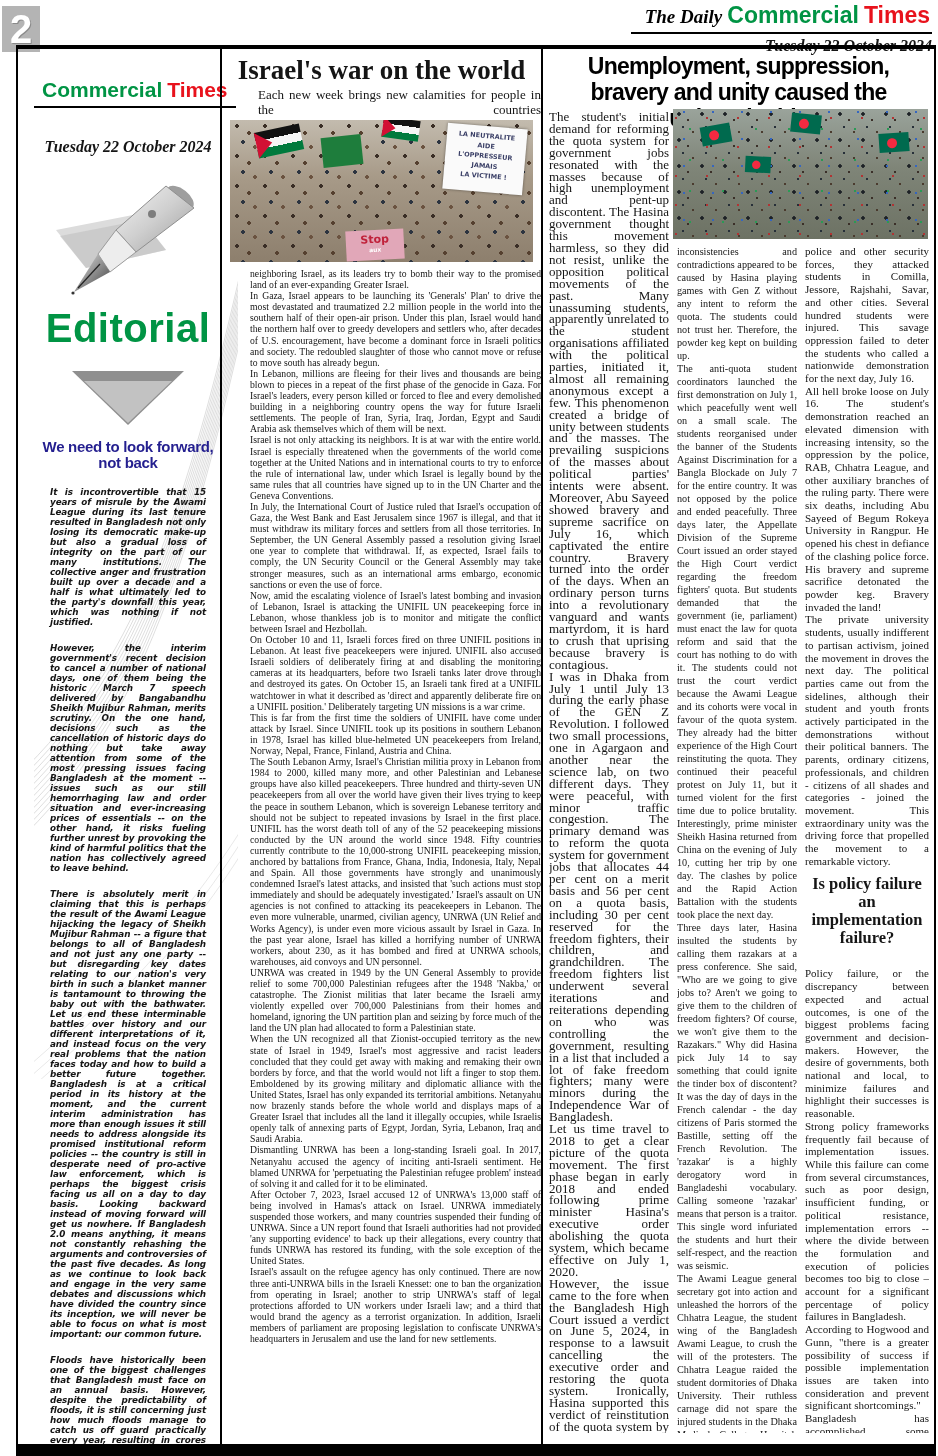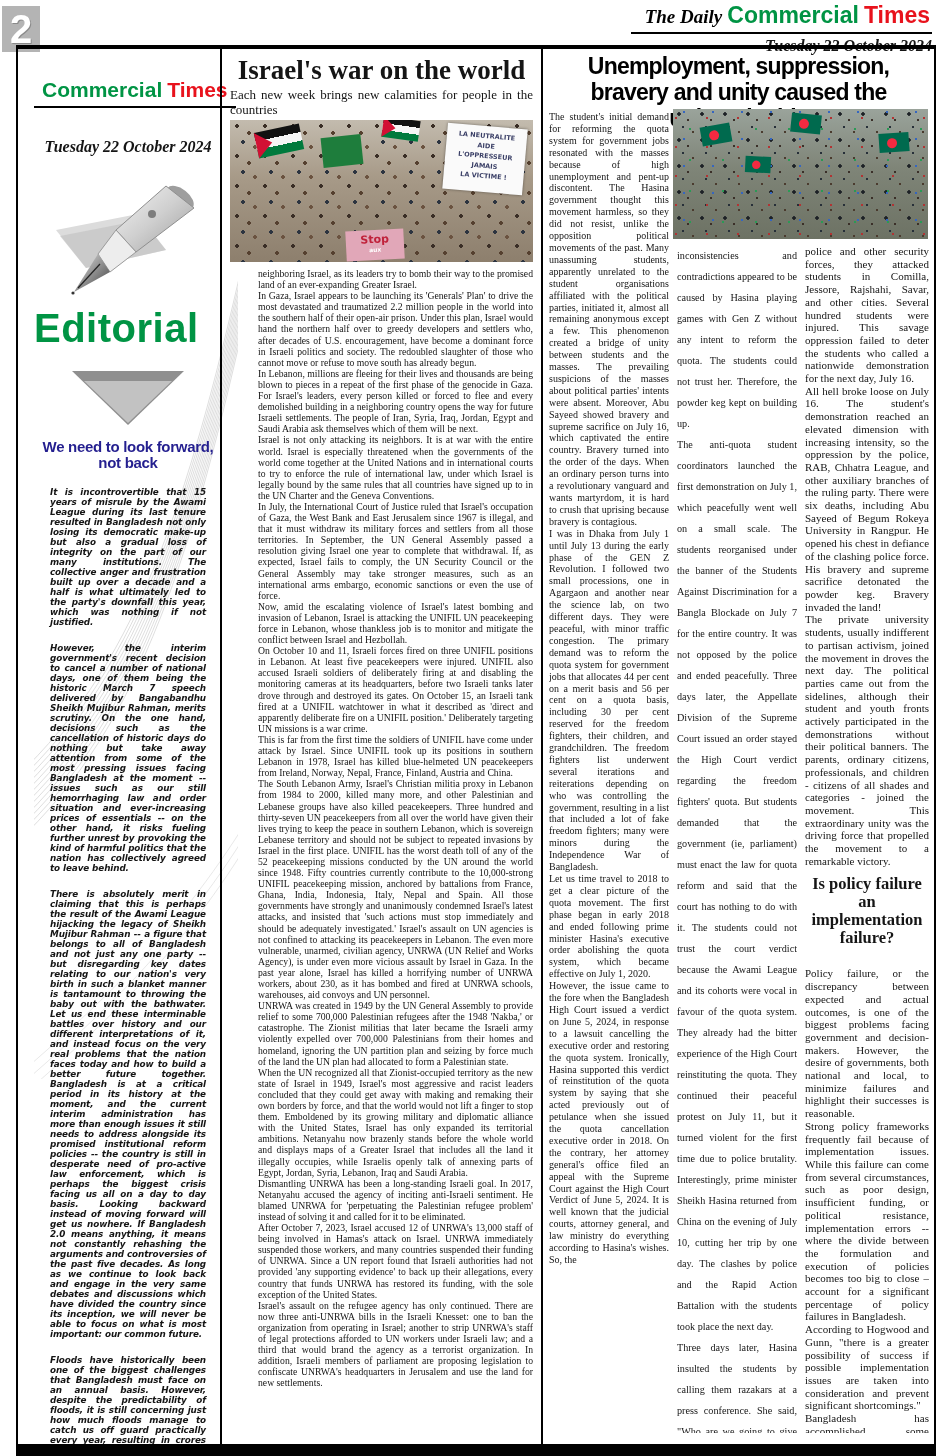--- a/index.html
+++ b/index.html
@@ -29,33 +29,33 @@
   
   .col-left{position:absolute;left:18px;top:49px;width:202px;height:1395px;overflow:hidden;padding:9px;}
   .col-left .inner{position:relative;z-index:1;padding:0 7px;}
   .swoosh{position:absolute;right:-10px;top:130px;z-index:0;pointer-events:none;}
   .ct-logo{margin-top:20px;text-align:center;}
   .ct-logo .logo-inner{display:inline-block;border-bottom:2px solid #000;padding:0 8px 4px;}
   .ct-logo .green{font:bold 21px "Liberation Sans",sans-serif;color:#009444;margin-right:5px;}
   .ct-logo .red{font:bold 21px "Liberation Sans",sans-serif;color:#e8121c;}
   .left-date{margin-top:30px;text-align:center;font:bold italic 16px "Liberation Serif",serif;}
   .pen-wrap{width:180px;height:128px;margin:16px auto 0;}
-  .editorial-label{text-align:left;font:bold 40px "Liberation Sans",sans-serif;color:#009444;
+  .editorial-label{text-align:center;font:bold 40px "Liberation Sans",sans-serif;color:#009444;
     letter-spacing:.5px;margin-top:6px;}
   .arrow-wrap{width:120px;height:58px;margin:20px auto 0;}
   .art1-headline{margin:10px 0 3px;text-align:center;font:bold 15px/16px "Liberation Sans",sans-serif;
     color:#241f8f;letter-spacing:-0.3px;}
   .left-body{font:600 italic 8.8px/10px "DejaVu Sans",sans-serif;text-align:justify;letter-spacing:-0.1px;}
   .left-body p{margin:16px;}
   .art2-headline{margin:5px 0 2px;text-align:center;font:bold 21px "DejaVu Sans",sans-serif;letter-spacing:-0.5px;}
 
   
-  .col-mid{position:absolute;left:222px;top:49px;width:319px;height:1395px;overflow:hidden;padding:0 8px;box-sizing:border-box;}
+  .col-mid{position:absolute;left:222px;top:49px;width:319px;height:1395px;overflow:hidden;padding:0 0;box-sizing:border-box;}
   .mid-headline{margin:6px 0 2px;text-align:center;font:bold 27px/30px "Liberation Serif",serif;}
-  .mid-lead{font:13px/15px "Liberation Serif",serif;text-align:justify;text-align-last:justify;margin-bottom:3px;}
+  .mid-lead{font:13px/15px "Liberation Serif",serif;text-align:justify;text-align-last:justify;margin-bottom:3px;margin-left:36px;}
   .photo-protest{position:relative;width:303px;height:142px;margin:0 auto 6px;overflow:hidden;
     background:
       radial-gradient(circle 3.2px at 7px 6px, #3a2e26 60%, transparent 65%),
       radial-gradient(circle 3px at 19px 13px, #55402f 60%, transparent 65%),
       radial-gradient(circle 3px at 13px 22px, #2c3440 60%, transparent 65%),
       radial-gradient(circle 2.8px at 25px 27px, #6b5340 60%, transparent 65%),
       linear-gradient(180deg,#c3bbae 0%,#a79a88 40%,#8d7f6d 100%);
     background-size:28px 30px,28px 30px,28px 30px,28px 30px,100% 100%;}
   .flag-pal{position:absolute;width:46px;height:26px;
     background:linear-gradient(180deg,#111 0 33%,#f5f5f5 33% 66%,#007a3d 66% 100%);}
@@ -91,22 +91,22 @@
       linear-gradient(180deg,#9aa39b 0%,#7f8578 45%,#6d7264 100%);
     background-size:31px 29px,33px 31px,29px 27px,23px 26px,23px 26px,23px 26px,23px 26px,100% 100%;}
   .flag-bd{position:absolute;width:30px;height:19px;background:#006a4e;}
   .flag-bd::after{content:"";position:absolute;left:8px;top:4.5px;width:10px;height:10px;border-radius:50%;background:#f42a41;}
   .fb1{left:28px;top:16px;transform:rotate(-10deg);}
   .fb2{left:118px;top:5px;transform:rotate(6deg);}
   .fb3{left:206px;top:24px;transform:rotate(-4deg);}
   .fb4{left:70px;top:46px;transform:rotate(3deg) scale(.85);}
   .rcol{position:absolute;text-align:justify;font-family:"Liberation Serif",serif;overflow:hidden;}
   .rcol p{margin:0;}
-  .rcol1{left:6px;top:62px;width:120px;height:1322px;font-size:10px;line-height:11.9px;}
-  .rcol2{left:134px;top:196px;width:120px;height:1188px;font-size:10.2px;line-height:21px;}
+  .rcol1{left:6px;top:62px;width:120px;height:1322px;font-size:13px;line-height:11.9px;}
+  .rcol2{left:134px;top:196px;width:120px;height:1188px;font-size:10.2px;line-height:13px;}
   .rcol3{left:262px;top:196px;width:124px;height:1188px;font-size:11px;line-height:12.7px;}
   .policy-headline{margin:8px 0 20px;text-align:center;font:bold 16.5px/18px "Liberation Serif",serif;}
 </style>
 </head>
 <body>
 
 <div class="page">
 
   <div class="pagenum-box">2</div>
   <div class="masthead">

